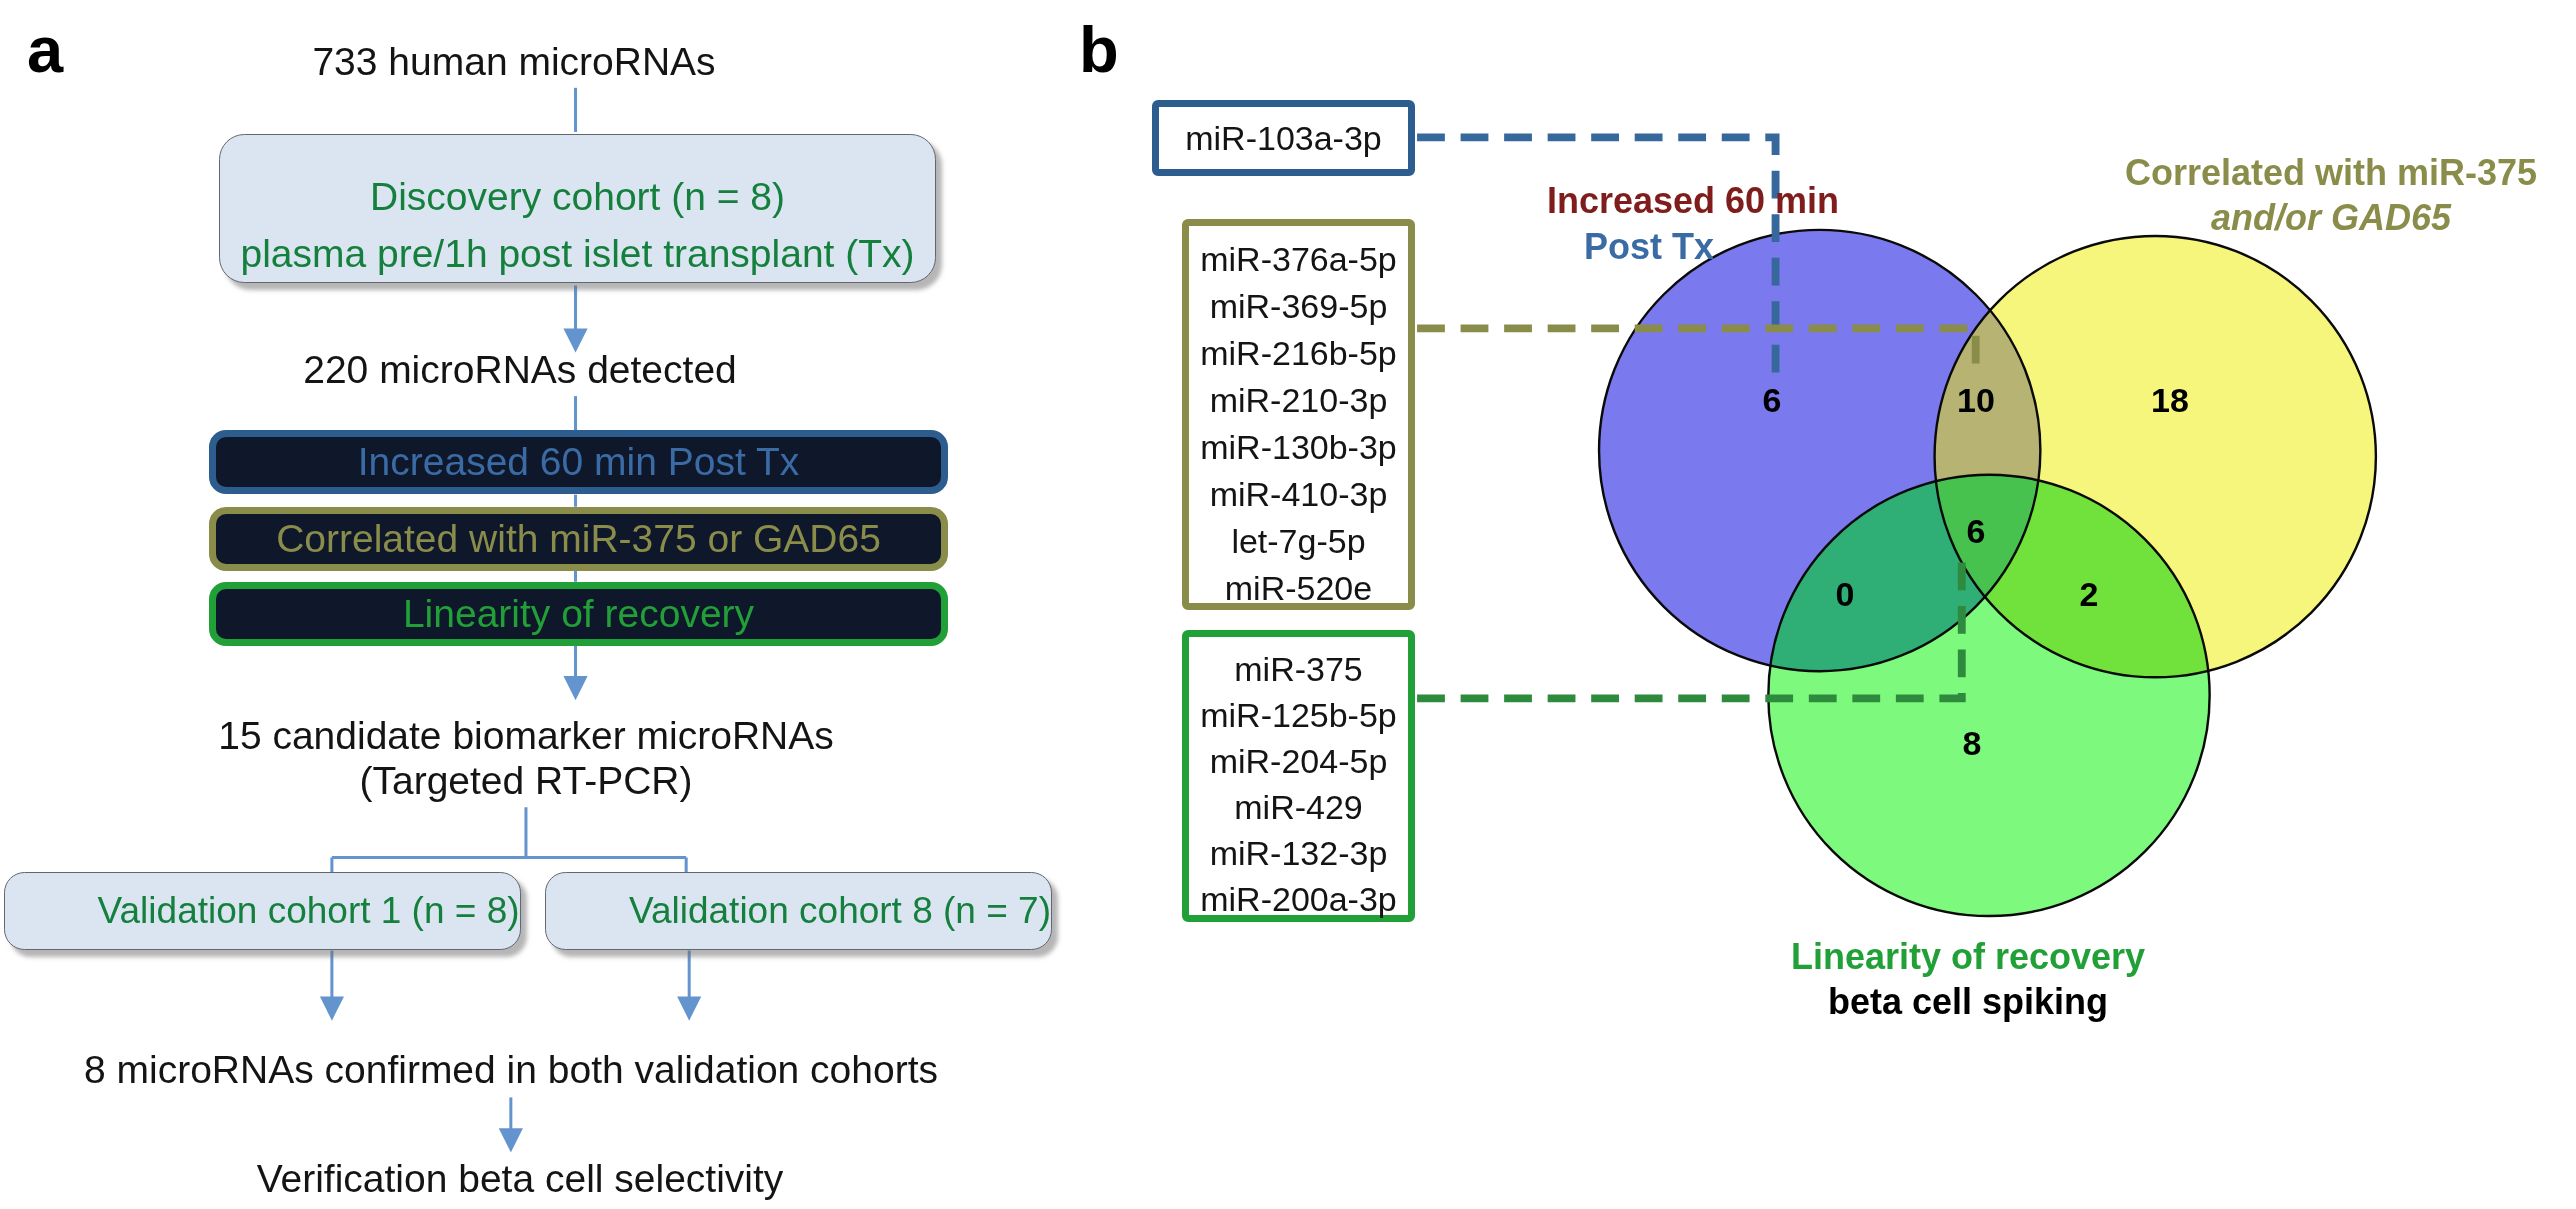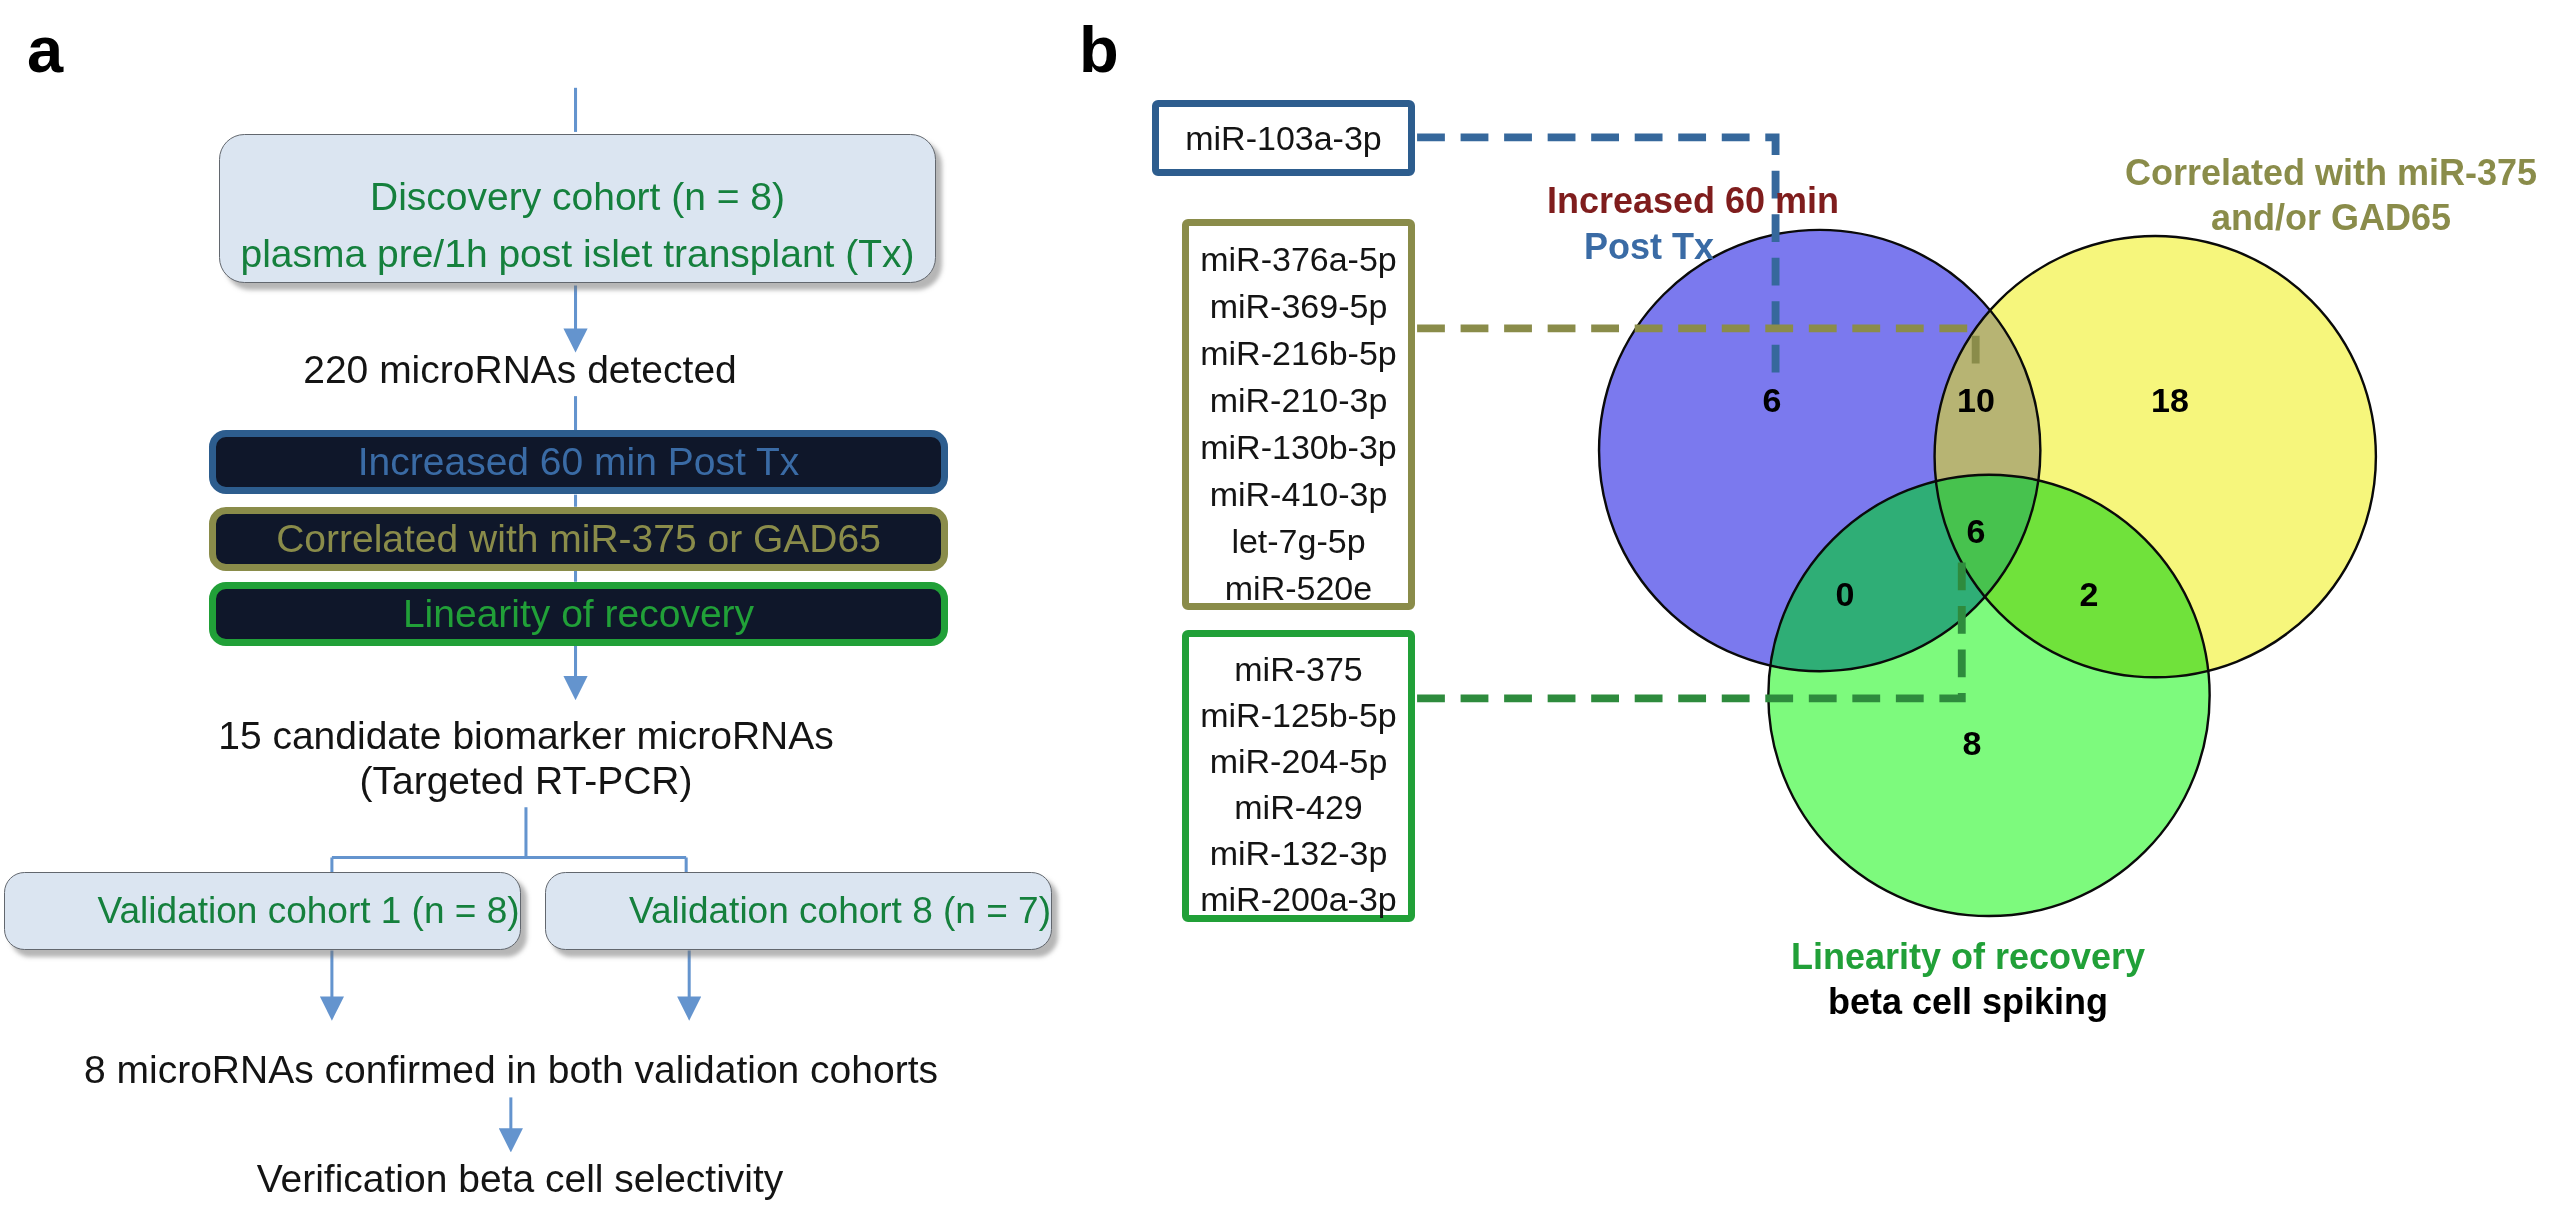--- a/index.html
+++ b/index.html
@@ -83,20 +83,21 @@
 
     <g fill="none" stroke-width="13" stroke-dasharray="46 26">
       <polyline points="2344,227 2937,227 2937,628" stroke="#36689c"></polyline>
       <polyline points="2344,543 3268,543 3268,625" stroke="#8a8c4a"></polyline>
       <polyline points="2344,1155 3245,1155 3245,930" stroke="#2e8b3d"></polyline>
     </g>
   </svg>
 
   <div class="panel-letter" style="left:27px;top:17px;">a</div>
 
+  <div class="ctext" style="left:514px;top:38px;">733 human microRNAs</div>
 
   <div class="flowbox two-line" style="left:219px;top:134px;width:717px;height:149px;border-radius:25.4px;">
     <div>Discovery cohort (n = 8)</div>
     <div>plasma pre/1h post islet transplant (Tx)</div>
   </div>
 
   <div class="ctext" style="left:520px;top:346px;">220 microRNAs detected</div>
 
   <div class="filterbox" style="left: 209px; top: 430px; width: 739px; height: 64px; border-color: rgb(45, 93, 142); color: rgb(58, 107, 165);">
     <span>Increased 60 min Post Tx</span>
@@ -147,21 +148,21 @@
     <span class="mir-line">miR-204-5p</span>
     <span class="mir-line">miR-429</span>
     <span class="mir-line">miR-132-3p</span>
     <span class="mir-line">miR-200a-3p</span>
   </div>
 
   <div class="blabel" style="left: 1649px; top: 178px; color: #7f1d1d; margin-left: 44px;">Increased 60 min</div>
   <div class="blabel" style="left: 1649px; top: 224px; color: rgb(58, 107, 165);">Post Tx</div>
 
   <div class="blabel" style="left: 2331px; top: 150px; color: rgb(138, 140, 74);">Correlated with miR-375</div>
-  <div class="blabel" style="left: 2331px; top: 195px; color: rgb(138, 140, 74);">and/or GAD65</div>
+  <div class="blabel" style="left: 2331px; top: 195px; color: rgb(138, 140, 74); font-style: italic;">and/or GAD65</div>
 
   <div class="blabel" style="left: 1968px; top: 934px; color: rgb(33, 160, 56);">Linearity of recovery</div>
   <div class="blabel" style="left: 1968px; top: 979px; color: #000000;">beta cell spiking</div>
 
   <div class="venn-num" style="left:1772px;top:400px;">6</div>
   <div class="venn-num" style="left:1976px;top:400px;">10</div>
   <div class="venn-num" style="left:2170px;top:400px;">18</div>
   <div class="venn-num" style="left:1845px;top:594px;">0</div>
   <div class="venn-num" style="left:1976px;top:531px;">6</div>
   <div class="venn-num" style="left:2089px;top:594px;">2</div>

